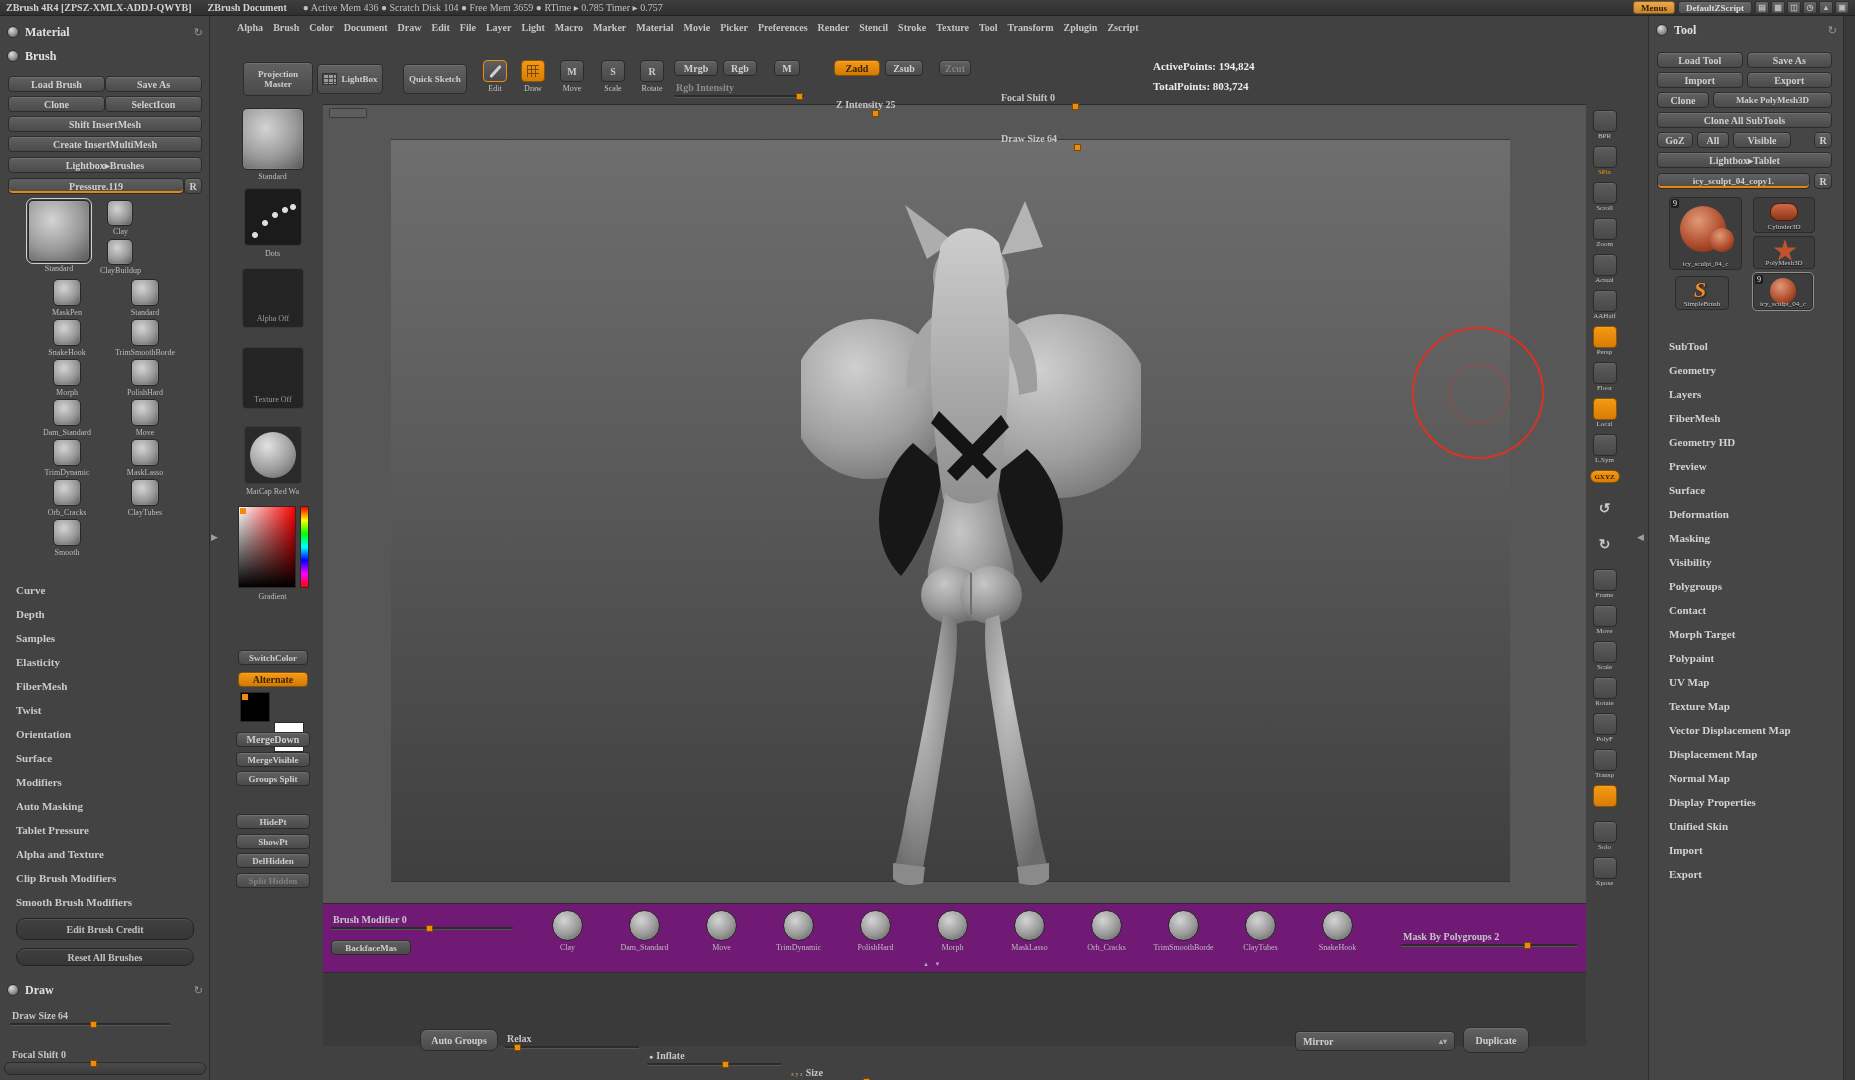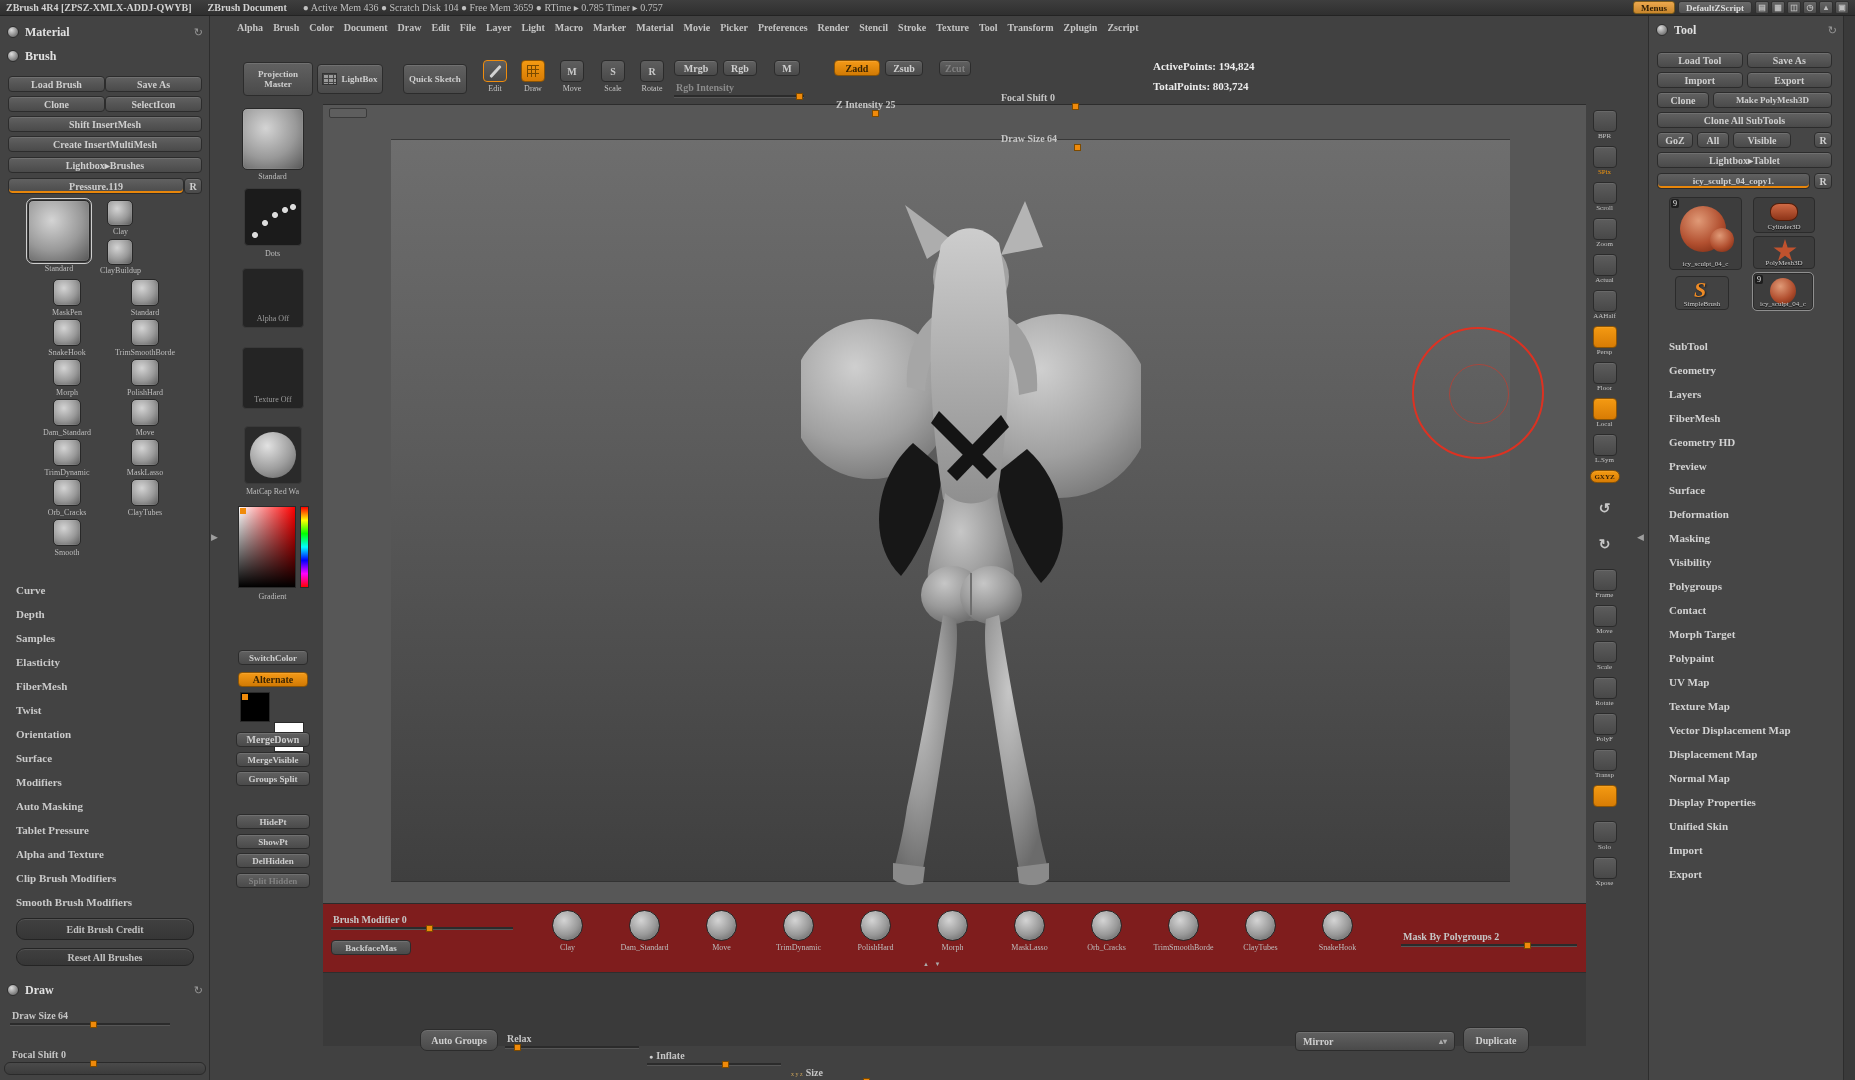--- a/index.html
+++ b/index.html
@@ -131,21 +131,21 @@
   .mico .pencil{position:absolute;width:3px;height:15px;background:#d2d2d2;transform:rotate(42deg);border-radius:1px}
   .mico .grid-dots{width:12px;height:12px;background-image:linear-gradient(#7a4a00 1px,transparent 1px),
         linear-gradient(90deg,#7a4a00 1px,transparent 1px);background-size:4px 4px}
   .mlabel{font-size:8px;font-weight:normal;color:#c4c4c4;line-height:9px}
   .grid-ico{width:15px;height:12px;background-color:#9a9a9a;border:1px solid #333;
         background-image:linear-gradient(#444 1px,transparent 1px),linear-gradient(90deg,#444 1px,transparent 1px);
         background-size:5px 4px;margin-right:4px;flex:0 0 auto}
   .points{font-size:11px;color:#ececec;white-space:nowrap}
 
   
-  .bottom-tray{left:323px;top:903px;width:1263px;height:143px;background:#7f1d1d;border-top:1px solid #2b2b2b}
+  .bottom-tray{left:323px;top:903px;width:1263px;height:143px;background:#701a75;border-top:1px solid #2b2b2b}
   .bb-item{width:77px;display:flex;flex-direction:column;align-items:center;gap:2px}
   .bb-item .bthumb{width:31px;height:31px;border-radius:50%}
   .tray-lower{position:absolute;left:0;right:0;top:68px;bottom:0;background:#3a3a3a;border-top:1px solid #2e2e2e}
   .xyz{font-size:6px;color:#c9a25a;margin-right:3px;font-weight:normal}
   .idot{font-size:7px;color:#cfcfcf;margin-right:3px}
 </style>
 </head>
 <body>
 
 <div id="app">

